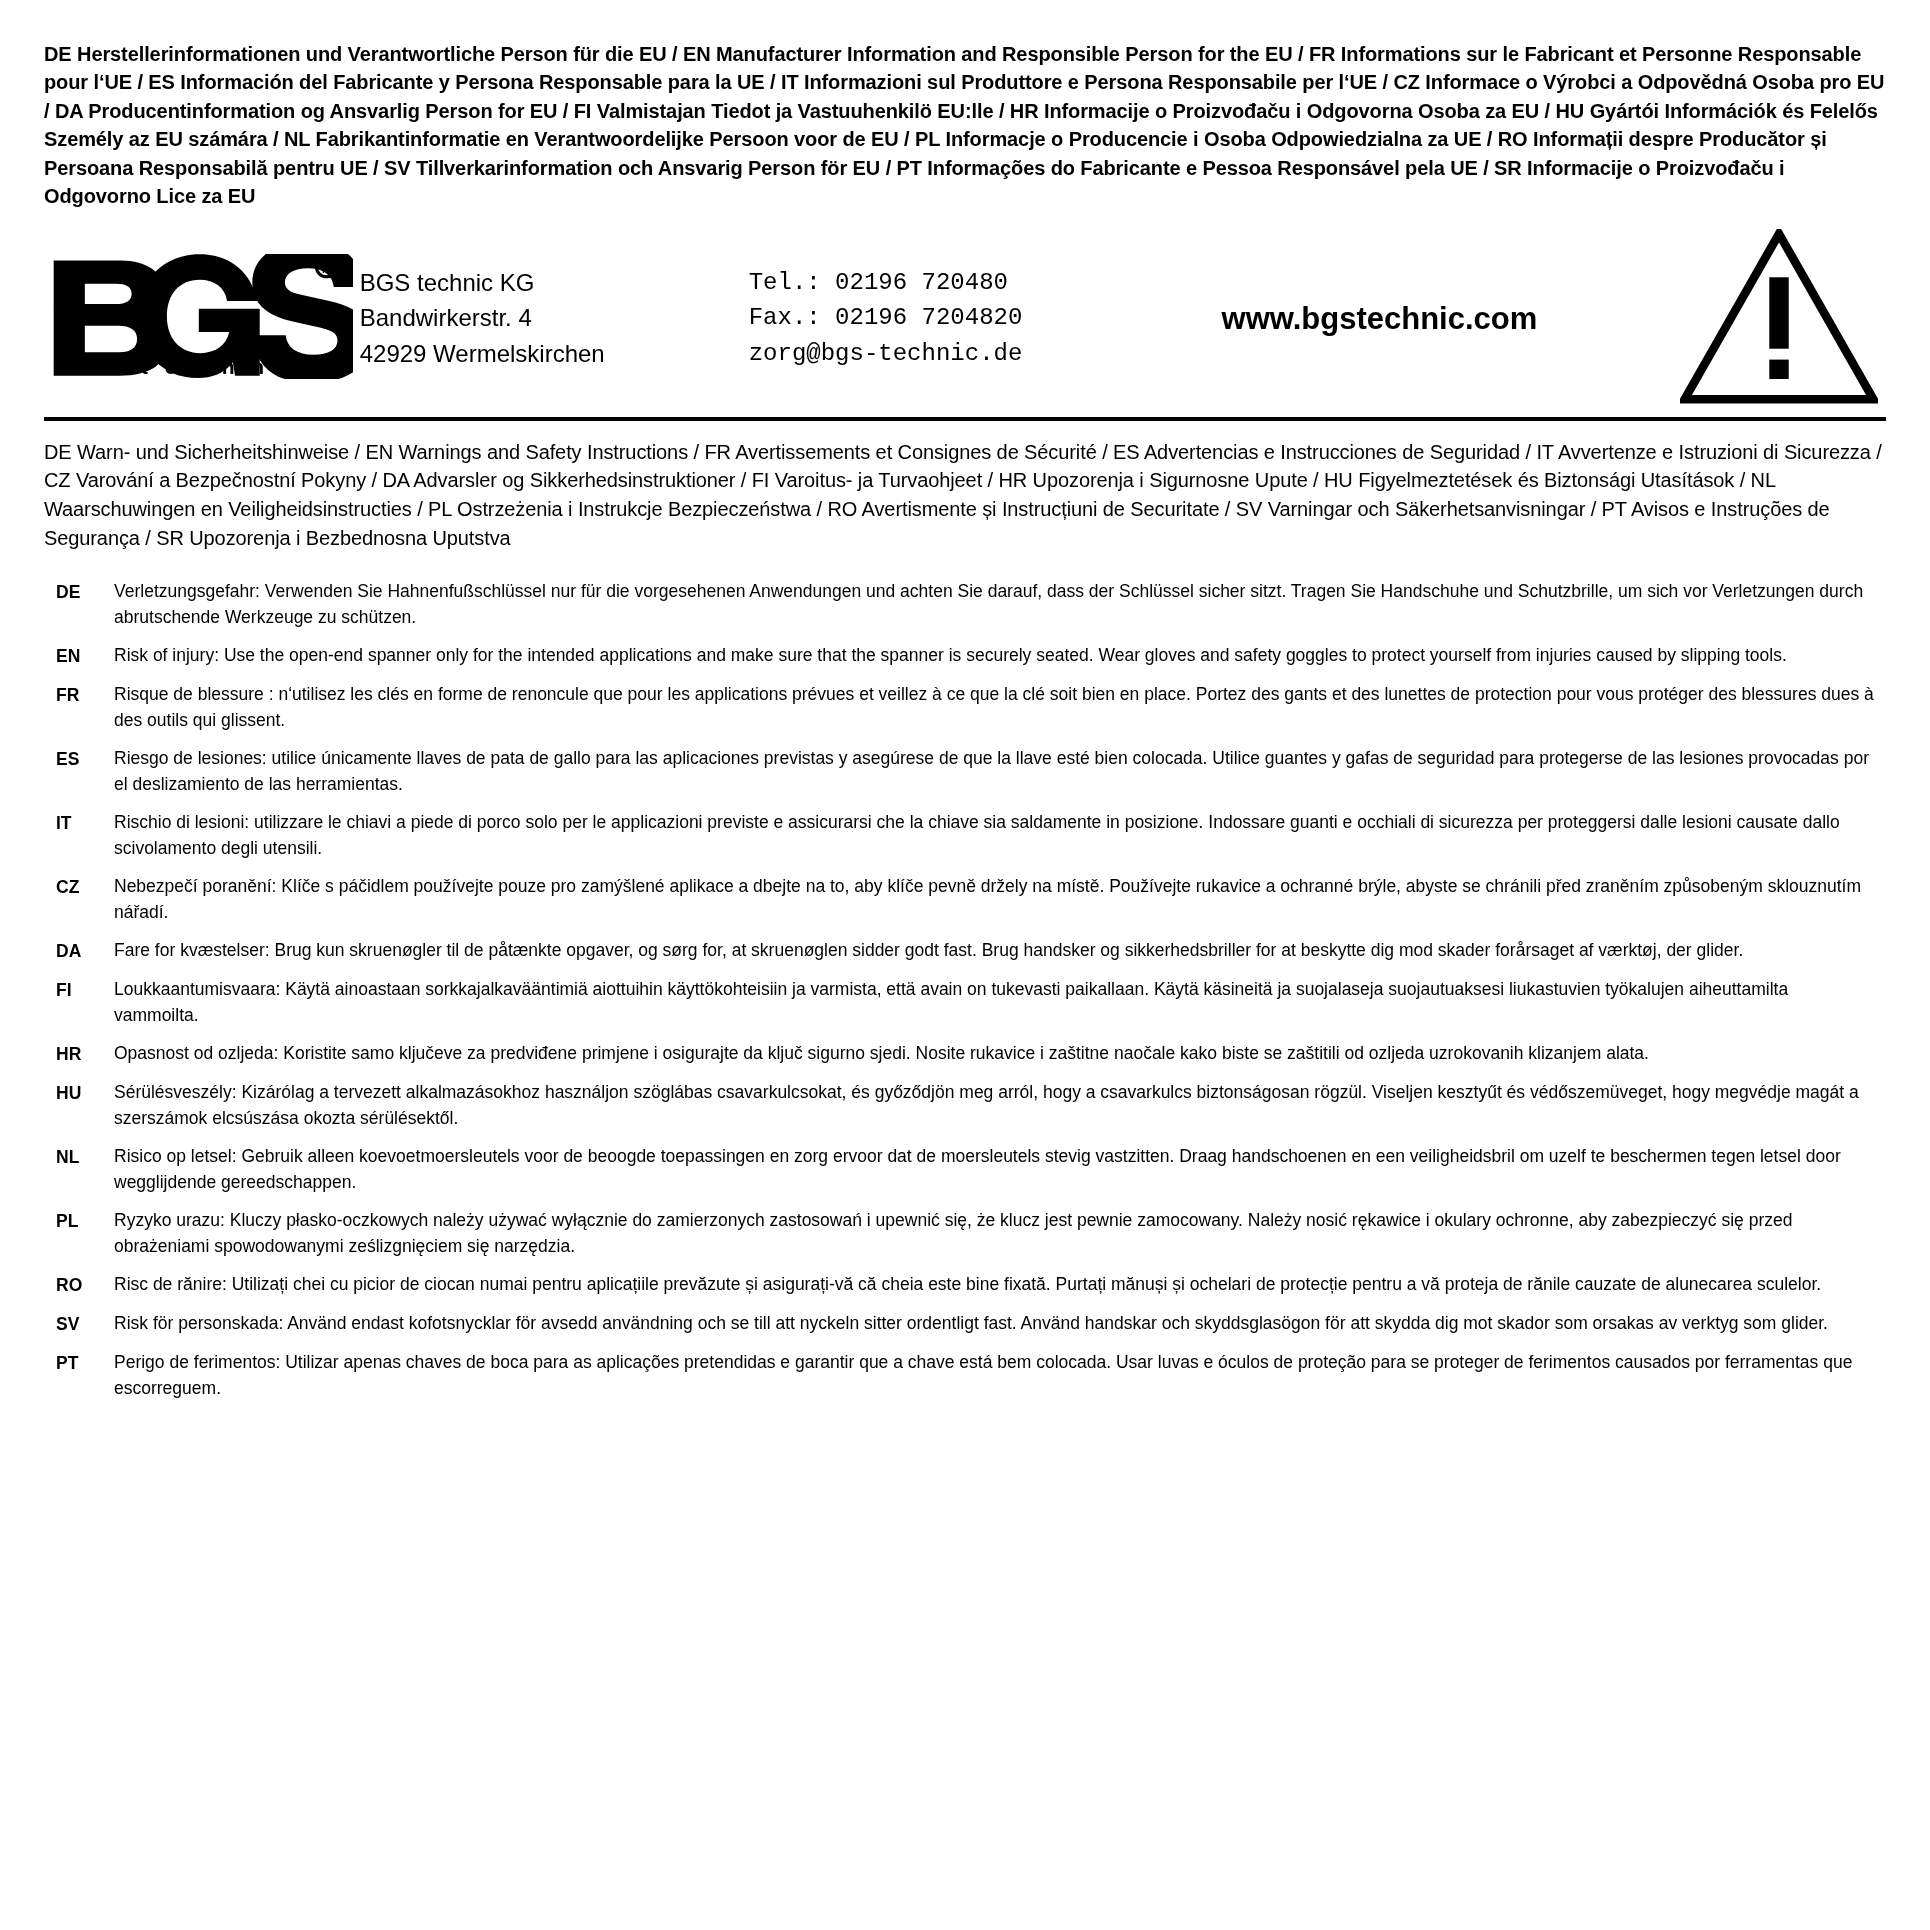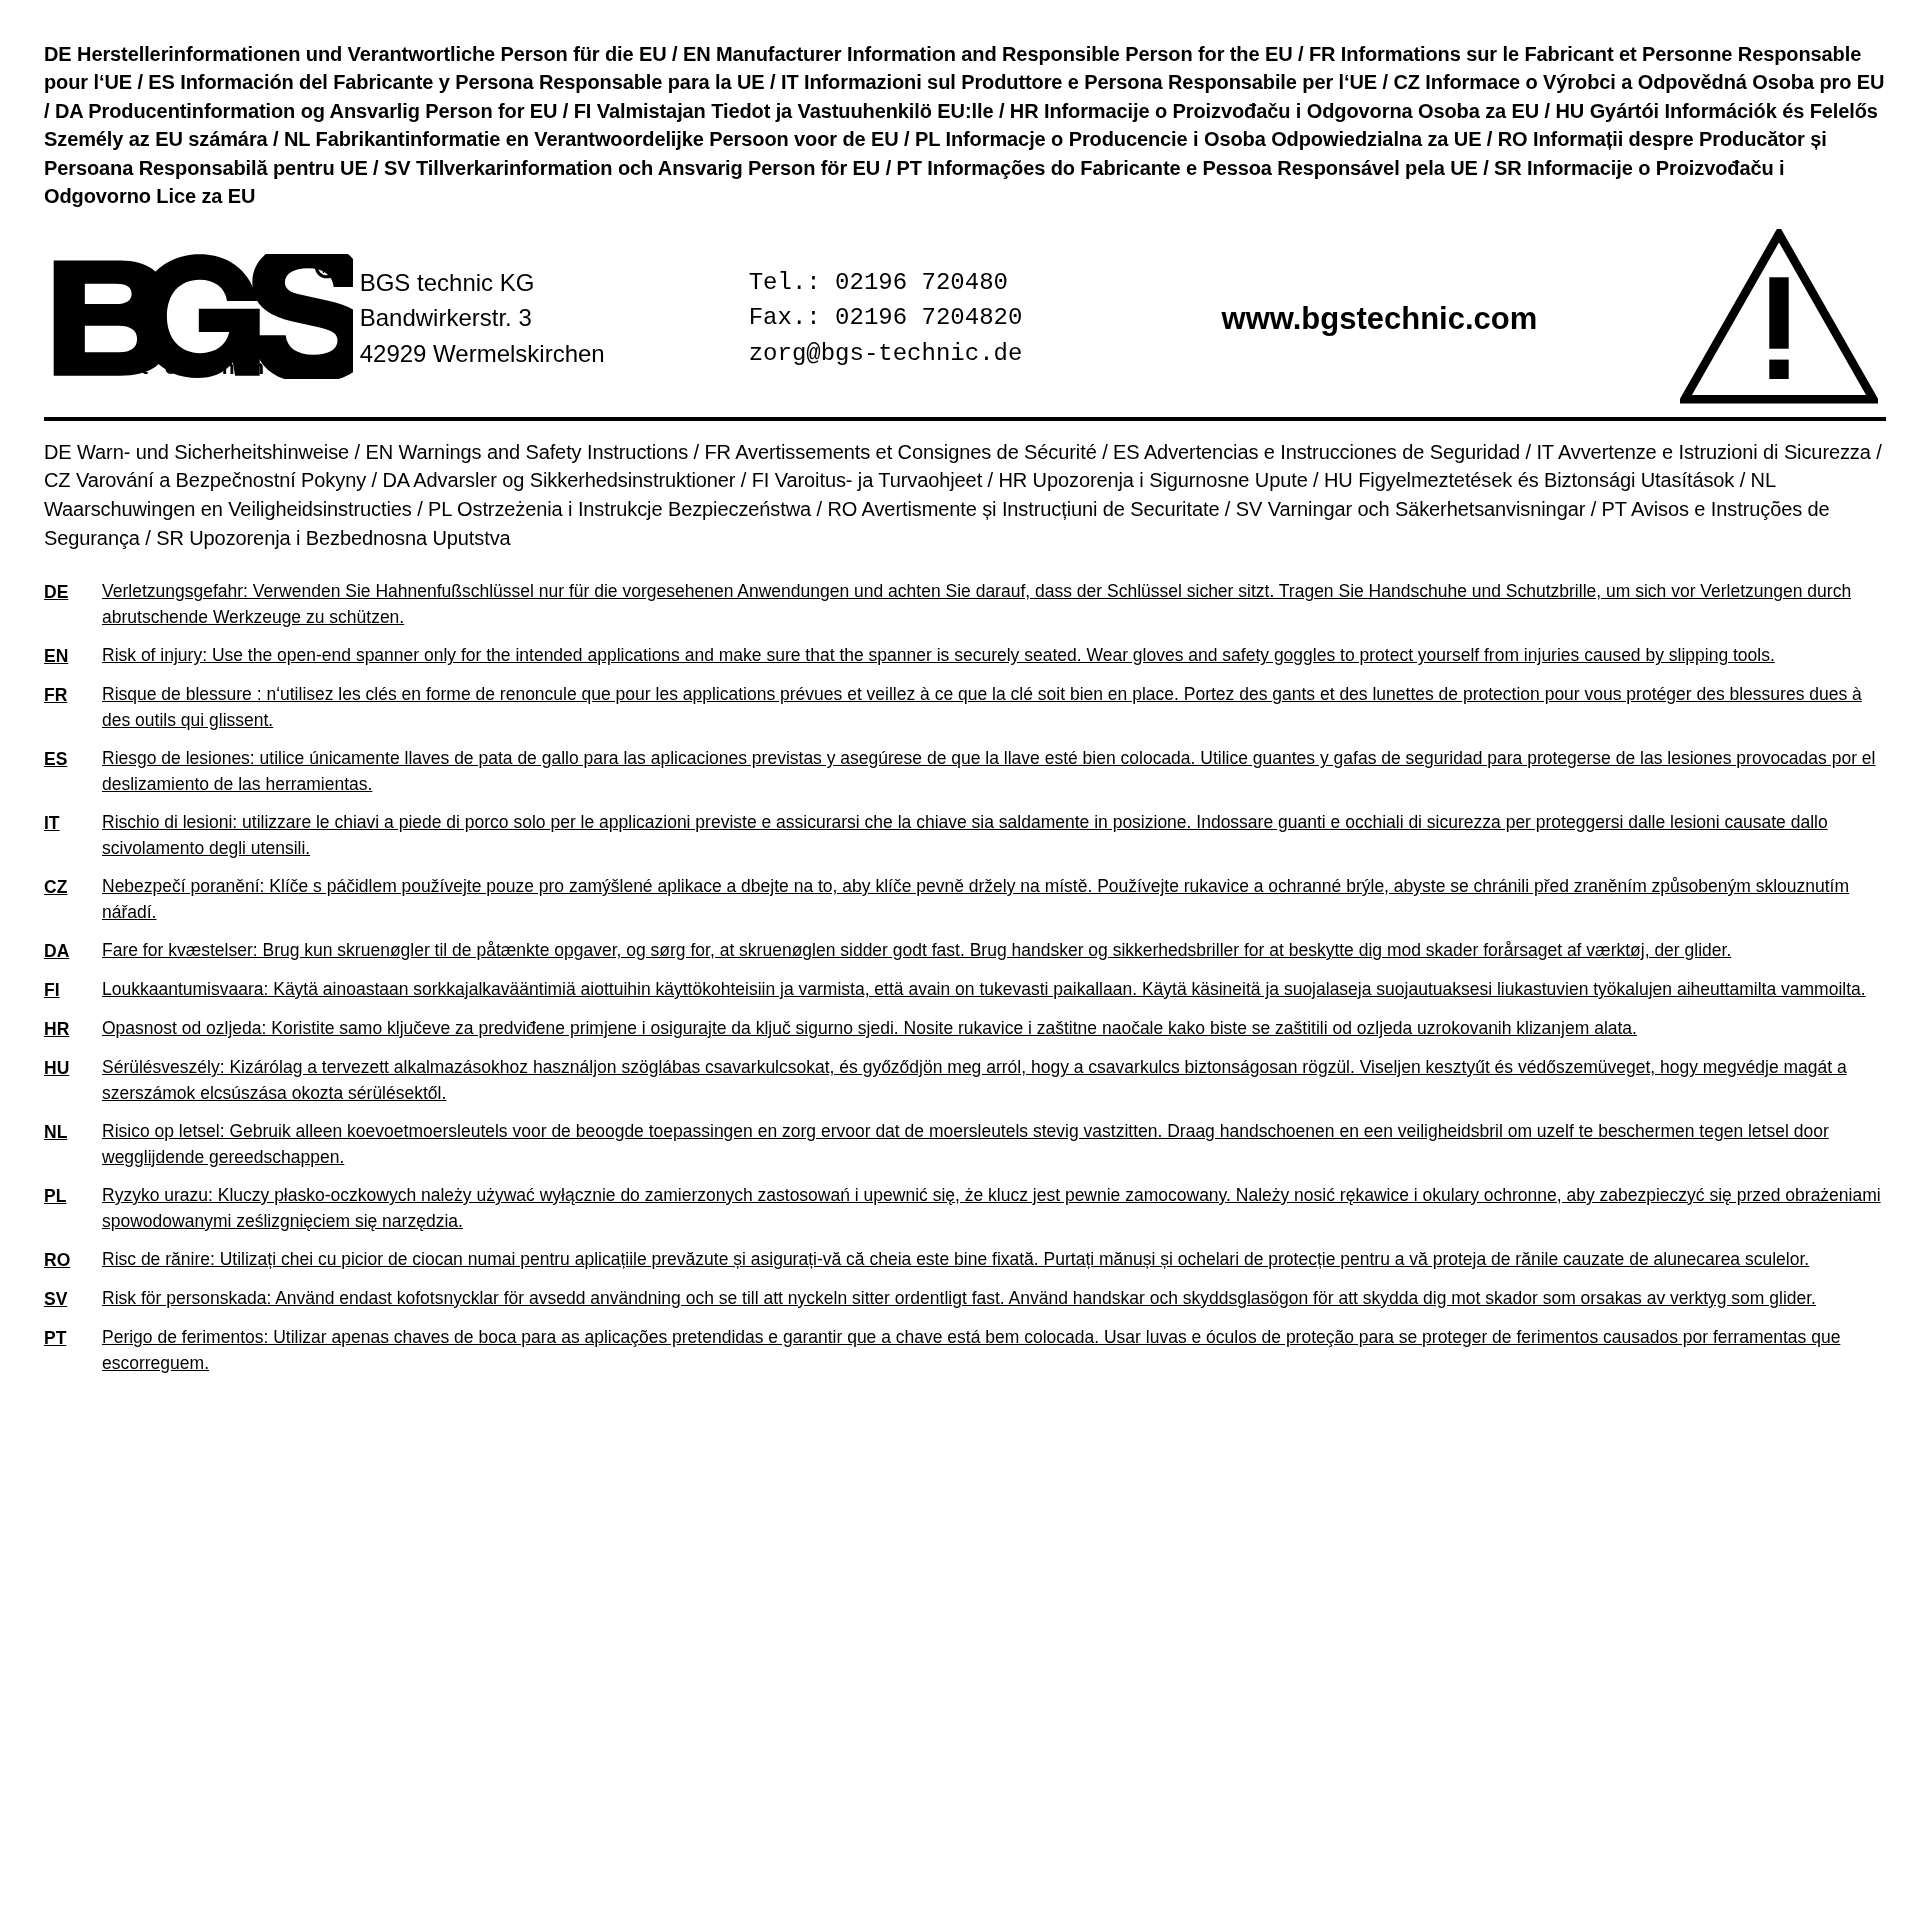--- a/index.html
+++ b/index.html
@@ -85,22 +85,21 @@
     font-size: 20px;
     font-weight: normal;
     line-height: 1.44;
     letter-spacing: -0.1px;
     margin: 0 0 26.5px 0;
     max-width: 1845px;
   }
 
   
   .lang-list {
-    margin: 0;
-    text-decoration: underline;
+    margin: 12px;
   }
   .lang-row {
     display: flex;
     align-items: flex-start;
     margin-bottom: 12.5px;
   }
   .lang-code {
     flex: 0 0 58px;
     font-size: 17.5px;
     font-weight: bold;
@@ -138,21 +137,21 @@
           <circle cx="356" cy="16" r="13" fill="none" stroke="#000" stroke-width="4"></circle>
           <text x="356" y="24" font-family="Liberation Sans, sans-serif" font-size="18" text-anchor="middle" fill="#000">R</text>
         </g>
 
         <text x="118" y="154" font-family="Liberation Sans, sans-serif" font-size="27" font-weight="bold" letter-spacing="7" fill="#000">t e c h n i c</text>
       </svg>
     </div>
 
     <div class="addr">
       <div>BGS technic KG</div>
-      <div>Bandwirkerstr. 3</div>
+      <div>Bandwirkerstr. 4</div>
       <div>42929 Wermelskirchen</div>
     </div>
 
     <div class="tel">
       <div>Tel.: 02196 720480</div>
       <div>Fax.: 02196 7204820</div>
       <div>zorg@bgs-technic.de</div>
     </div>
 
     <div class="web">www.bgstechnic.com</div>

